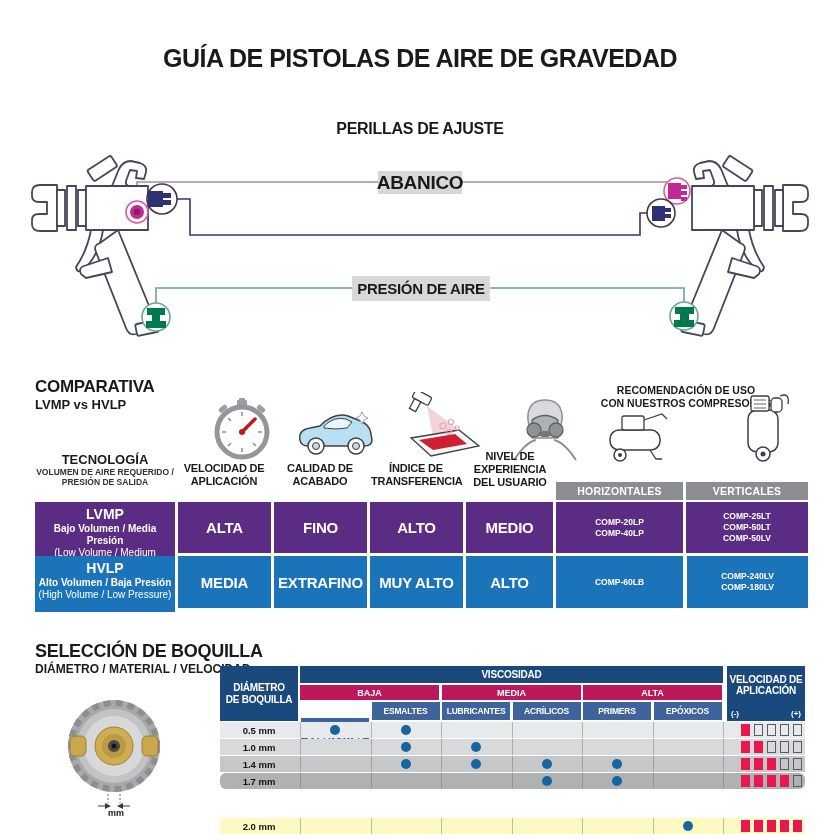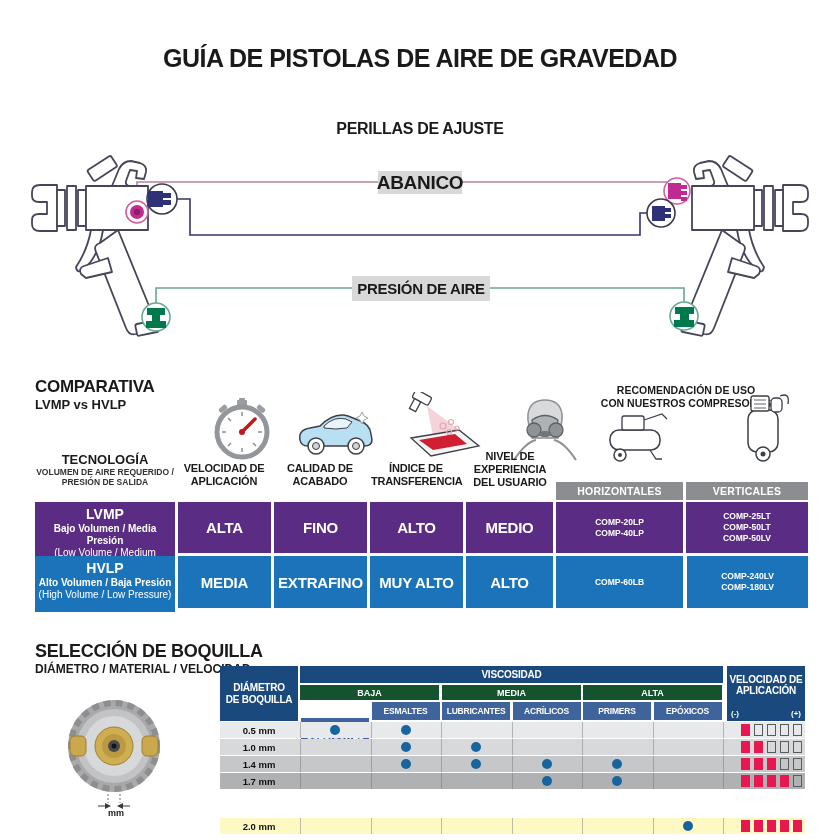--- a/index.html
+++ b/index.html
@@ -22,21 +22,21 @@
   .row-lvmp{background:#5b2c83;}
   .row-hvlp{background:#1b74ba;}
   .techcell{text-align:center;padding-top:4px;}
   .techcell .n{font-size:14px;font-weight:700;line-height:17px;}
   .techcell .d1{font-size:10px;font-weight:700;line-height:12px;}
   .techcell .d2{font-size:10px;line-height:12px;}
   .valcell{font-size:15px;font-weight:700;letter-spacing:-.2px;}
   .compcell{font-size:8.5px;line-height:11px;font-weight:700;text-align:center;}
   .navy{background:#1a4a7d;color:#fff;}
   .bandblue{background:#3f639b;color:#fff;}
-  .bandlight{background:#14532d;color:#fff;}
+  .bandlight{background:#be185d;color:#fff;}
   .tinyhead{font-size:10px;line-height:11.5px;font-weight:700;letter-spacing:-.2px;}
   .grouphead{font-size:9px;font-weight:700;}
   .mathead{font-size:8.5px;font-weight:700;letter-spacing:-.2px;}
   .diamlab{font-size:9.5px;font-weight:700;color:#111;}
   .dot{width:10px;height:10px;border-radius:50%;background:#17659f;}
   .vbar{width:9px;height:12px;box-sizing:border-box;}
   .vbar.f{background:#e8174f;}
   .vbar.e{border:1px solid #585b60;}
   .sep{width:1px;background:rgba(110,112,118,.45);}
   svg{display:block;}
@@ -326,21 +326,21 @@
           <div class="abs dot" style="left: 180.75px; top: 3px;"></div>
           <div class="abs dot" style="left: 251.25px; top: 3px;"></div>
           <div class="abs dot" style="left: 321.75px; top: 3px;"></div>
           <div class="abs dot" style="left: 392.25px; top: 3px;"></div>
           <div class="abs vbar f" style="left: 521px; top: 2px;"></div>
           <div class="abs vbar f" style="left: 534px; top: 2px;"></div>
           <div class="abs vbar f" style="left: 547px; top: 2px;"></div>
           <div class="abs vbar e" style="left: 560px; top: 2px;"></div>
           <div class="abs vbar e" style="left: 573px; top: 2px;"></div>
         </div>
-        <div class="abs" style="left: 0px; top: 107px; width: 585px; height: 16px; background: rgb(176, 177, 179);">
+        <div class="abs" style="left: 0px; top: 107px; width: 585px; height: 16px; background: rgb(176, 177, 179); border-radius: 6px;">
           <div class="abs ctr diamlab" style="left: 0px; top: 0px; width: 78px; height: 100%;">1.7 mm</div>
           <div class="abs sep" style="left: 80px; top: 0px; height: 100%;"></div>
           <div class="abs sep" style="left: 150.5px; top: 0px; height: 100%;"></div>
           <div class="abs sep" style="left: 221px; top: 0px; height: 100%;"></div>
           <div class="abs sep" style="left: 291.5px; top: 0px; height: 100%;"></div>
           <div class="abs sep" style="left: 362px; top: 0px; height: 100%;"></div>
           <div class="abs sep" style="left: 432.5px; top: 0px; height: 100%;"></div>
           <div class="abs sep" style="left: 503px; top: 0px; height: 100%;"></div>
           <div class="abs dot" style="left: 321.75px; top: 3px;"></div>
           <div class="abs dot" style="left: 392.25px; top: 3px;"></div>

